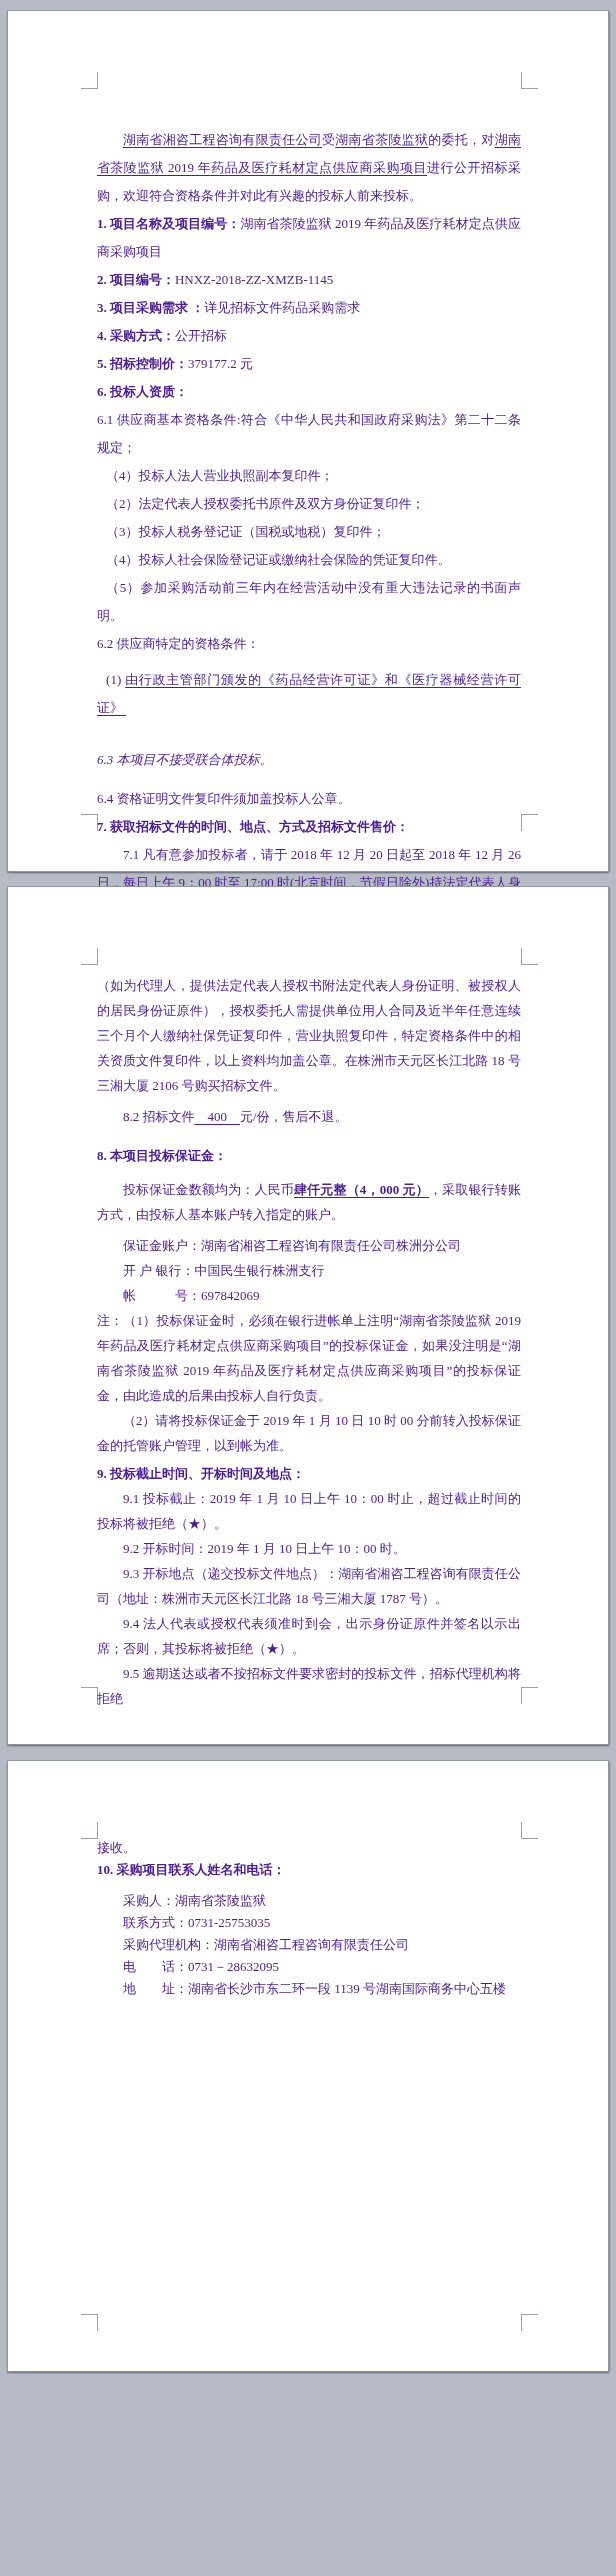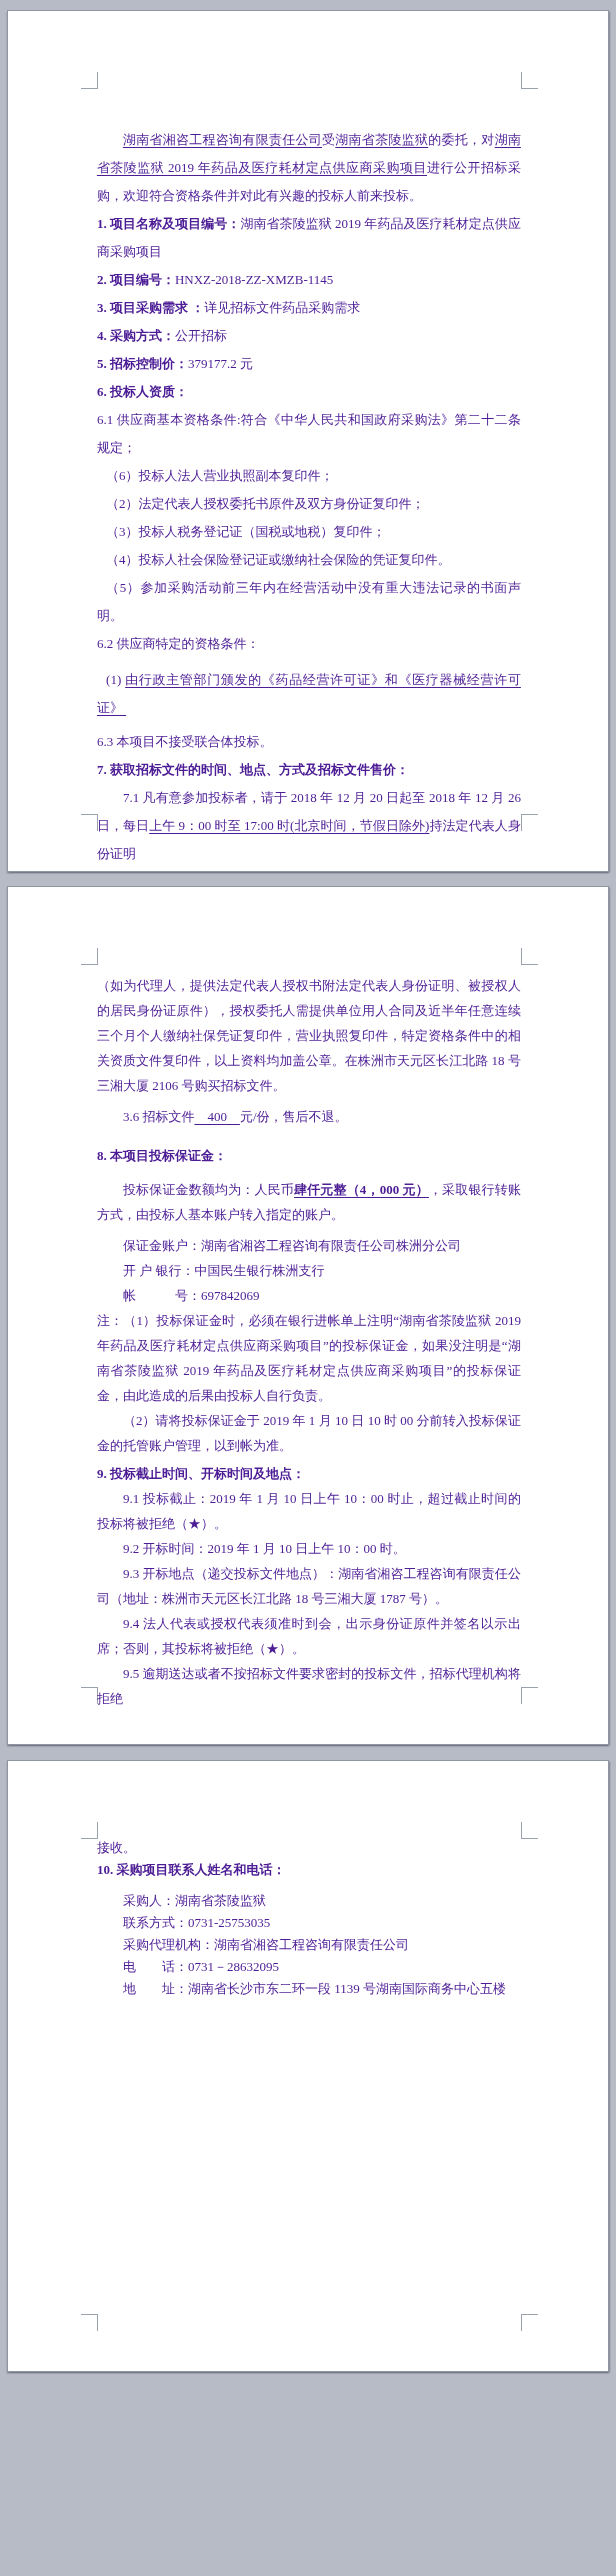--- a/index.html
+++ b/index.html
@@ -55,44 +55,45 @@
       <div class="cm" style="left: 513px; bottom: 56px; width: 17px; height: 0.8px;"></div>
       <div class="content">
         <div class="para ind" style="margin-top: 115px;"><span class="u">湖南省湘咨工程咨询有限责任公司</span><span>受</span><span class="u">湖南省茶陵监狱</span><span>的委托，对</span><span class="u">湖南省茶陵监狱 2019 年药品及医疗耗材定点供应商采购项目</span><span>进行公开招标采购，欢迎符合资格条件并对此有兴趣的投标人前来投标。</span></div>
         <div class="para"><span class="b">1. 项目名称及项目编号：</span><span>湖南省茶陵监狱 2019 年药品及医疗耗材定点供应商采购项目</span></div>
         <div class="para"><span class="b">2. 项目编号：</span><span>HNXZ-2018-ZZ-XMZB-1145</span></div>
         <div class="para"><span class="b">3. 项目采购需求 ：</span><span>详见招标文件药品采购需求</span></div>
         <div class="para"><span class="b">4. 采购方式：</span><span>公开招标</span></div>
         <div class="para"><span class="b">5. 招标控制价：</span><span>379177.2 元</span></div>
         <div class="para"><span class="b">6. 投标人资质：</span></div>
         <div class="para"><span>6.1 供应商基本资格条件:符合《中华人民共和国政府采购法》第二十二条规定；</span></div>
-        <div class="para ind-sm"><span>（6）投标人法人营业执照副本复印件；</span></div>
+        <div class="para ind-sm"><span>（4）投标人法人营业执照副本复印件；</span></div>
         <div class="para ind-sm"><span>（2）法定代表人授权委托书原件及双方身份证复印件；</span></div>
         <div class="para ind-sm"><span>（3）投标人税务登记证（国税或地税）复印件；</span></div>
         <div class="para ind-sm"><span>（4）投标人社会保险登记证或缴纳社会保险的凭证复印件。</span></div>
         <div class="para ind-sm"><span>（5）参加采购活动前三年内在经营活动中没有重大违法记录的书面声明。</span></div>
         <div class="para"><span>6.2 供应商特定的资格条件：</span></div>
         <div class="para ind-sm" style="margin-top: 7.6px;"><span>(1) </span><span class="u">由行政主管部门颁发的《药品经营许可证》和《医疗器械经营许可证》 </span></div>
-        <div class="para" style="margin-top: 6px;"><span>6.3 本项目不接受联合体投标。</span></div>
+        <div class="para" style="margin-top: 24px; font-style: italic;"><span>6.3 本项目不接受联合体投标。</span></div>
+        <div class="para" style="margin-top: 11.5px;"><span>6.4 资格证明文件复印件须加盖投标人公章。</span></div>
         <div class="para"><span class="b">7. 获取招标文件的时间、地点、方式及招标文件售价：</span></div>
         <div class="para ind"><span>7.1 凡有意参加投标者，请于 2018 年 12 月 20 日起至 2018 年 12 月 26 日，每日</span><span class="u">上午 9：00 时至 17:00 时(北京时间，节假日除外)</span><span>持法定代表人身份证明</span></div>
       </div>
     </div>
     <div class="page lh33" style="height: 859px; margin-top: 13.7px;">
       <div class="cm" style="left: 89px; top: 61px; width: 0.8px; height: 17px;"></div>
       <div class="cm" style="left: 73px; top: 77px; width: 17px; height: 0.8px;"></div>
       <div class="cm" style="left: 513px; top: 61px; width: 0.8px; height: 17px;"></div>
       <div class="cm" style="left: 513px; top: 77px; width: 17px; height: 0.8px;"></div>
       <div class="cm" style="left: 89px; bottom: 40px; width: 0.8px; height: 17px;"></div>
       <div class="cm" style="left: 73px; bottom: 56px; width: 17px; height: 0.8px;"></div>
       <div class="cm" style="left: 513px; bottom: 40px; width: 0.8px; height: 17px;"></div>
       <div class="cm" style="left: 513px; bottom: 56px; width: 17px; height: 0.8px;"></div>
       <div class="content">
         <div class="para" style="margin-top: 86px;"><span>（如为代理人，提供法定代表人授权书附法定代表人身份证明、被授权人的居民身份证原件），授权委托人需提供单位用人合同及近半年任意连续三个月个人缴纳社保凭证复印件，营业执照复印件，特定资格条件中的相关资质文件复印件，以上资料均加盖公章。在株洲市天元区长江北路 18 号三湘大厦 2106 号购买招标文件。</span></div>
-        <div class="para ind" style="margin-top: 6.1px;"><span>3.6 招标文件</span><span class="u">　400　</span><span>元/份，售后不退。</span></div>
+        <div class="para ind" style="margin-top: 6.1px;"><span>8.2 招标文件</span><span class="u">　400　</span><span>元/份，售后不退。</span></div>
         <div class="para" style="margin-top: 14px;"><span class="b">8. 本项目投标保证金：</span></div>
         <div class="para ind" style="margin-top: 9.2px;"><span>投标保证金数额均为：人民币</span><span class="b u">肆仟元整（4，000 元）</span><span>，采取银行转账方式，由投标人基本账户转入指定的账户。</span></div>
         <div class="para ind" style="margin-top: 6.1px;"><span>保证金账户：湖南省湘咨工程咨询有限责任公司株洲分公司</span></div>
         <div class="para ind"><span>开 户 银行：中国民生银行株洲支行</span></div>
         <div class="para ind"><span>帐　　　号：697842069</span></div>
         <div class="para"><span>注：（1）投标保证金时，必须在银行进帐单上注明“湖南省茶陵监狱 2019 年药品及医疗耗材定点供应商采购项目”的投标保证金，如果没注明是“湖南省茶陵监狱 2019 年药品及医疗耗材定点供应商采购项目”的投标保证金，由此造成的后果由投标人自行负责。</span></div>
         <div class="para ind"><span>（2）请将投标保证金于 2019 年 1 月 10 日 10 时 00 分前转入投标保证金的托管账户管理，以到帐为准。</span></div>
         <div class="para" style="margin-top: 3.1px;"><span class="b">9. 投标截止时间、开标时间及地点：</span></div>
         <div class="para ind"><span>9.1 投标截止：2019 年 1 月 10 日上午 10：00 时止，超过截止时间的投标将被拒绝（★）。</span></div>
         <div class="para ind"><span>9.2 开标时间：2019 年 1 月 10 日上午 10：00 时。</span></div>

